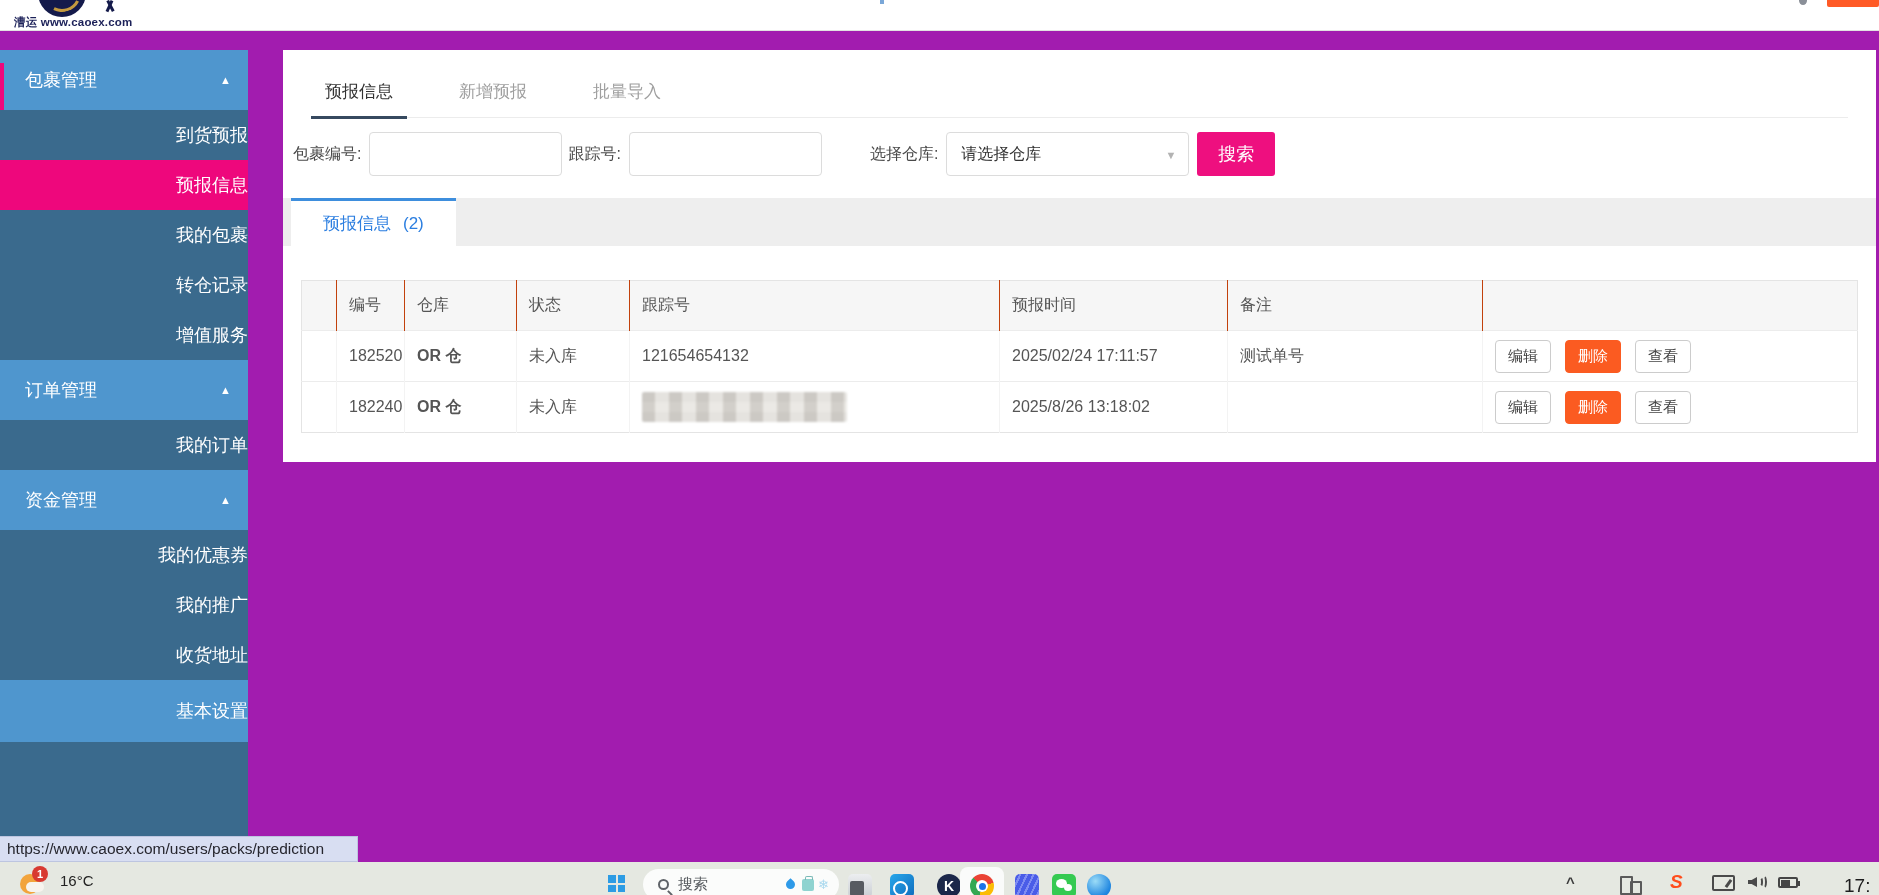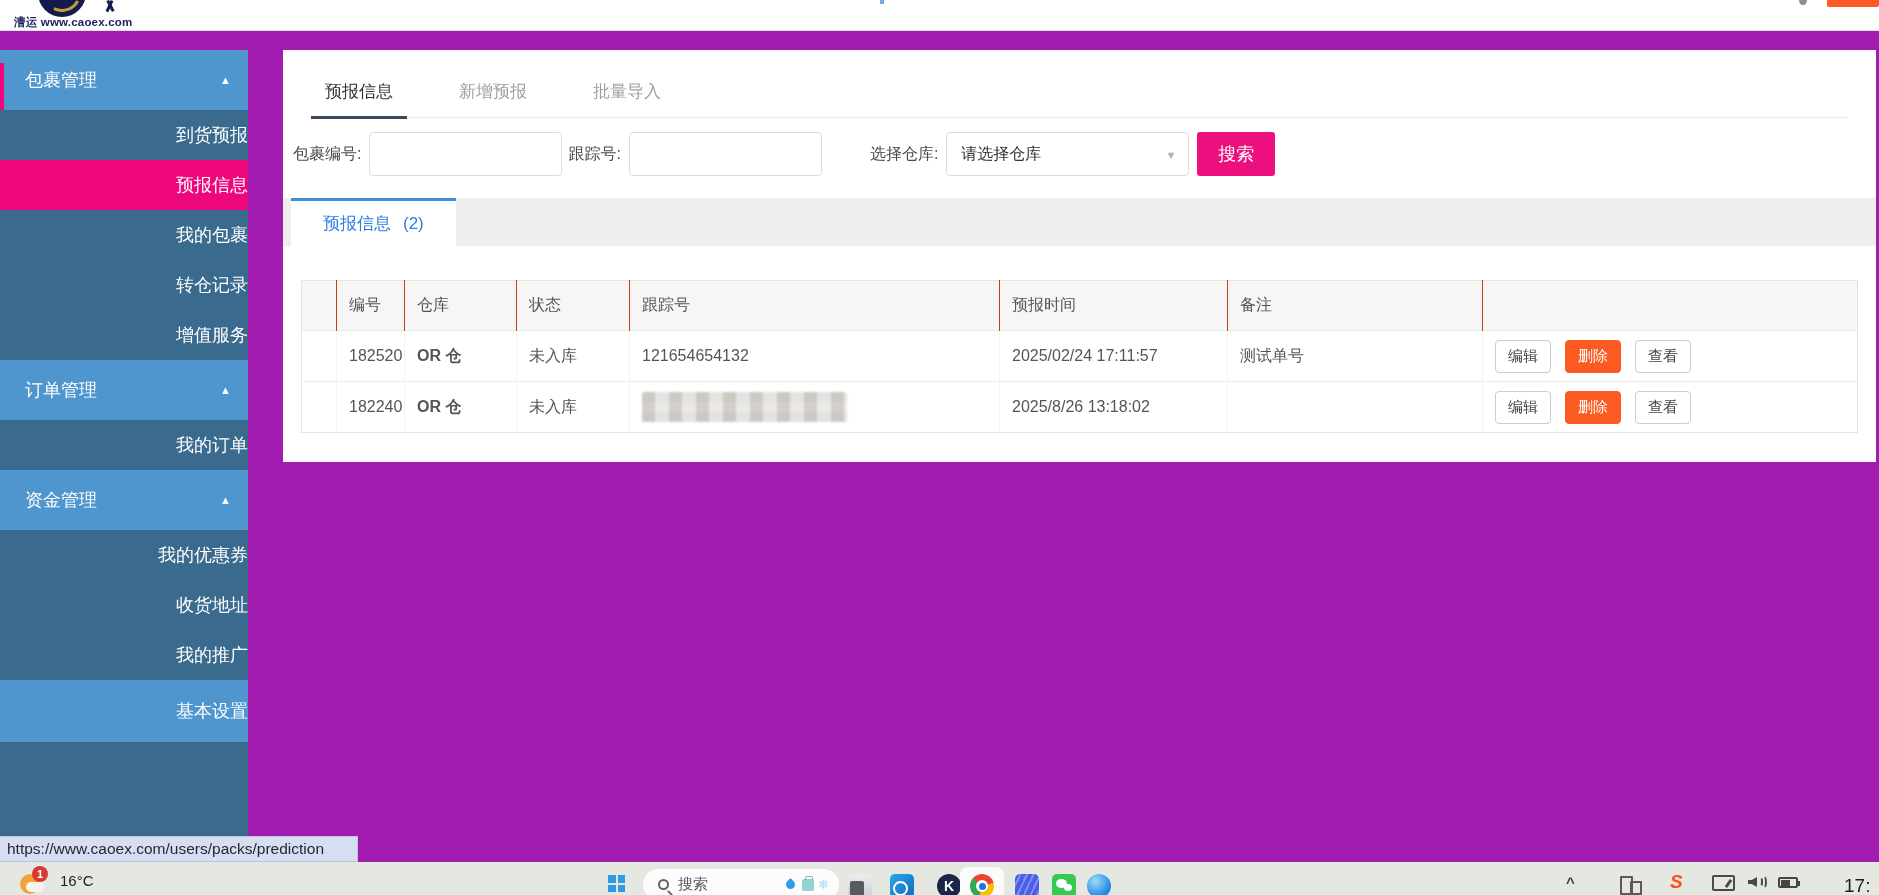--- a/index.html
+++ b/index.html
@@ -167,24 +167,24 @@
         <span>我的订单</span>
       </div>
     <div class="s-row s-group">
       <span>资金管理</span>
       <span class="s-chev">▲</span>
     </div>
     <div class="s-row s-item">
         <span>我的优惠券</span>
       </div>
     <div class="s-row s-item">
+        <span>我的推广</span>
+      </div>
+    <div class="s-row s-item">
         <span>收货地址</span>
-      </div>
-    <div class="s-row s-item">
-        <span>我的推广</span>
       </div>
     <div class="s-row s-item light">
         <span>基本设置</span>
       </div>
   </div>
 
   <div class="card">
 
     <div class="tabs">
       <div class="tab active">预报信息</div>

